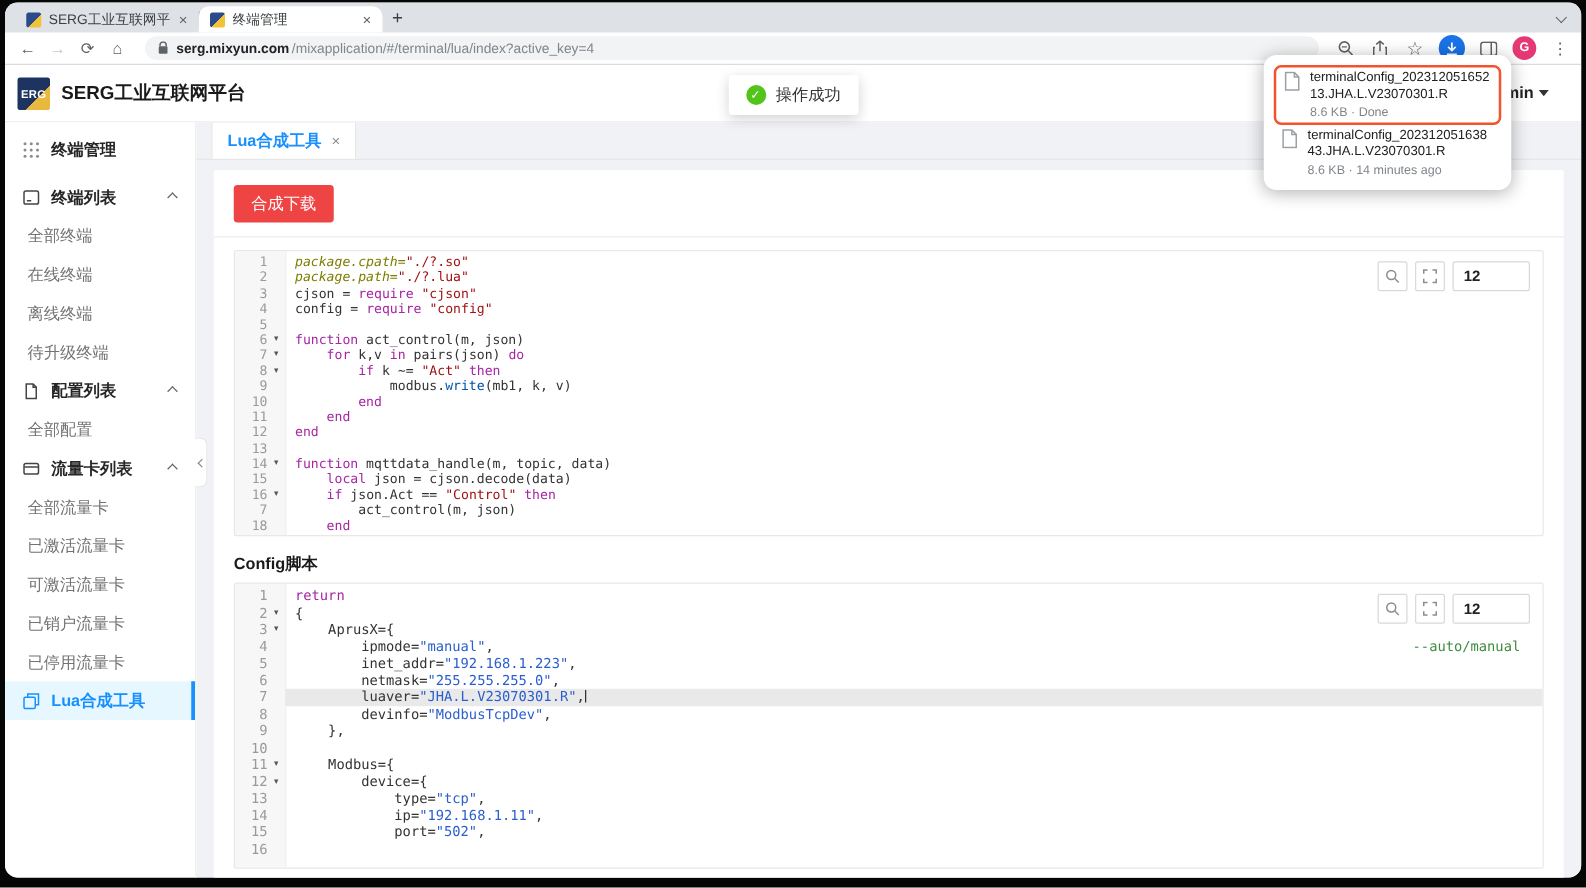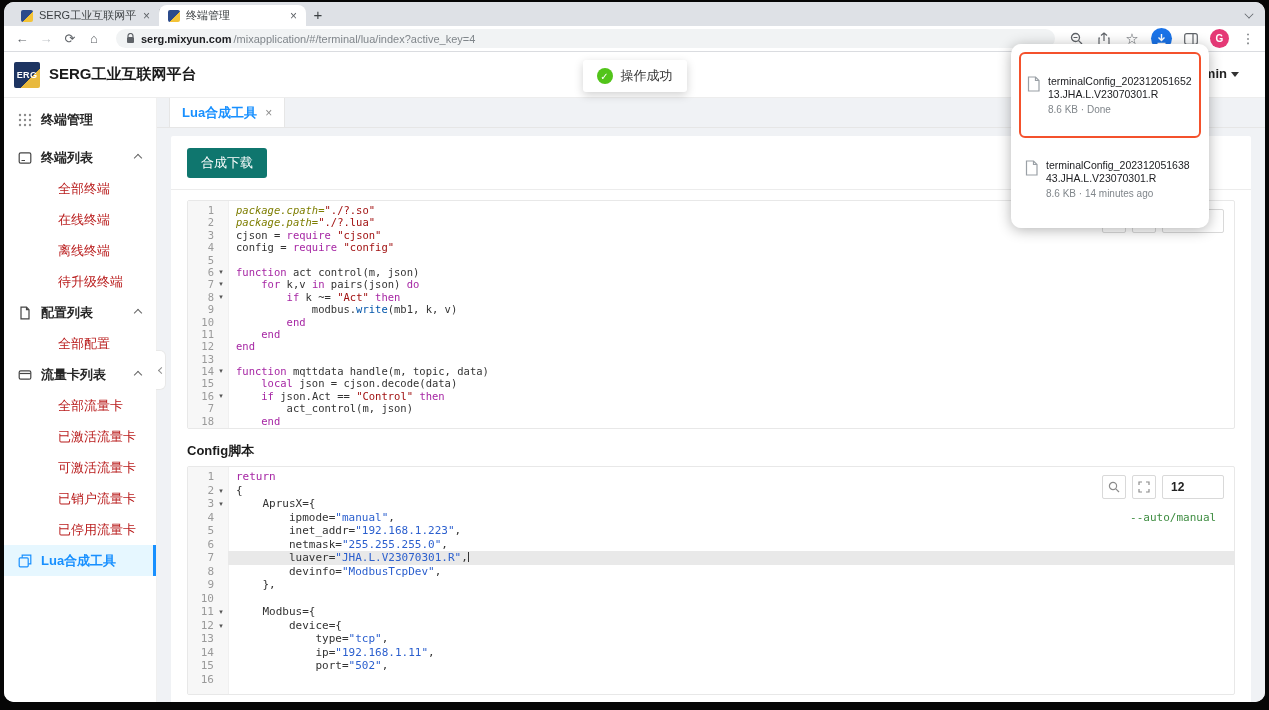--- a/index.html
+++ b/index.html
@@ -38,47 +38,47 @@
   .caret-dn { width:0; height:0; border-left:4px solid transparent; border-right:4px solid transparent; border-top:5px solid #333; margin-top:2px; }
 
   
   .toast { position:absolute; left:50%; transform:translateX(-50%); top:60px; background:#fff; border-radius:3px;
            box-shadow:0 3px 10px rgba(0,0,0,.18); padding:7px 14px; display:flex; align-items:center; gap:8px; z-index:40; font-size:13px; color:#333; }
   .check { width:16px; height:16px; border-radius:50%; background:#52c41a; color:#fff; font-size:10px; display:flex; align-items:center; justify-content:center; }
 
   
   .dlpop { position:absolute; right:60px; top:44px; width:198px; background:#fff; border-radius:10px;
            box-shadow:0 2px 14px rgba(0,0,0,.3); padding:8px; z-index:50; }
-  .dlitem { display:flex; gap:8px; padding:21px 6px; border-radius:6px; }
+  .dlitem { display:flex; gap:8px; padding:2px 6px; border-radius:6px; }
   .dlitem.hl { border:2.5px solid #f4512c; }
   .dlname { font-size:10.5px; color:#202124; line-height:13px; word-break:break-all; }
   .dlmeta { font-size:10px; color:#80868b; margin-top:3px; }
   .docico { flex:0 0 13px; margin-top:1px; }
 
   
   .appbody { display:flex; height:628px; }
   .sidebar { width:153px; background:#fff; border-right:1px solid #f0f0f0; font-size:13px; color:#333; position:relative; }
   .sbhdr { display:flex; align-items:center; gap:9px; padding:13px 0 13px 14px; font-weight:bold; color:#262626; }
   .sbgroup { display:flex; align-items:center; height:31px; padding-left:14px; gap:9px; font-weight:bold; color:#262626; position:relative; cursor:pointer; }
-  .sbitem { display:flex; align-items:center; height:31px; padding-left:54px; color:#b91c1c; cursor:pointer; }
+  .sbitem { display:flex; align-items:center; height:31px; padding-left:18px; color:#737373; cursor:pointer; }
   .sbitem.active { background:#e6f7ff; color:#1890ff; font-weight:bold; padding-left:14px; gap:9px; border-right:3px solid #1890ff; }
   .chev-up { position:absolute; right:15px; top:13px; width:6px; height:6px; border-left:1.4px solid #666; border-top:1.4px solid #666; transform:rotate(45deg); }
   .gicon { width:14px; height:14px; flex:0 0 14px; color:#444; }
   .sbitem.active .gicon { color:#1890ff; }
   .collapse-handle { position:absolute; right:-10px; top:252px; width:10px; height:40px; background:#fff; border:1px solid #e8e8e8; border-left:none; border-radius:0 6px 6px 0; display:flex; align-items:center; justify-content:center; z-index:5; }
   .collapse-handle i { width:5px; height:5px; border-left:1.3px solid #8c8c8c; border-bottom:1.3px solid #8c8c8c; transform:rotate(45deg); margin-left:2px; display:block; }
 
   .main { flex:1; background:#f0f2f5; display:flex; flex-direction:column; overflow:hidden; }
   .tabsbar { height:30px; border-bottom:1px solid #e6e6e6; display:flex; align-items:flex-end; padding-left:12px; background:#f0f2f5; }
   .wtab { background:#fff; border:1px solid #e6e6e6; border-bottom:none; height:30px; display:flex; align-items:center; gap:8px; padding:0 12px; font-size:13px; color:#1890ff; font-weight:bold; }
   .wtab .x { color:#8c8c8c; font-weight:normal; font-size:12px; }
 
   .content { flex:1; padding:8px 14px 12px; overflow:hidden; }
   .card { background:#fff; border-radius:2px; height:100%; padding:12px 16px; }
-  .btn-primary { background:#0f766e; color:#fff; border:none; border-radius:3px; font-size:13px; padding:6px 14px; cursor:pointer; font-family:"Liberation Sans",sans-serif; }
+  .btn-primary { background:#ef4444; color:#fff; border:none; border-radius:3px; font-size:13px; padding:6px 14px; cursor:pointer; font-family:"Liberation Sans",sans-serif; }
   .card-divider { border-bottom:1px solid #ececec; margin:11px -16px 10px; }
   .seclabel { font-size:13px; font-weight:bold; color:#1a1a1a; margin:0 0 6px; }
   .seclabel.second { margin-top:13px; }
 
   
   .editor { position:relative; border:1px solid #e8e8e8; border-radius:2px; height:229px; overflow:hidden; background:#fff; }
   .editor::before { content:''; position:absolute; left:0; top:0; bottom:0; width:40px; background:#f7f7f7; border-right:1px solid #f0f0f0; }
   .cm-body { position:relative; z-index:1; padding-top:3px; font-family:"DejaVu Sans Mono",monospace; }
   .cm-line { display:flex; align-items:stretch; }
   .cm-a .cm-line { height:12.4px; font-size:10.5px; line-height:12.4px; }

